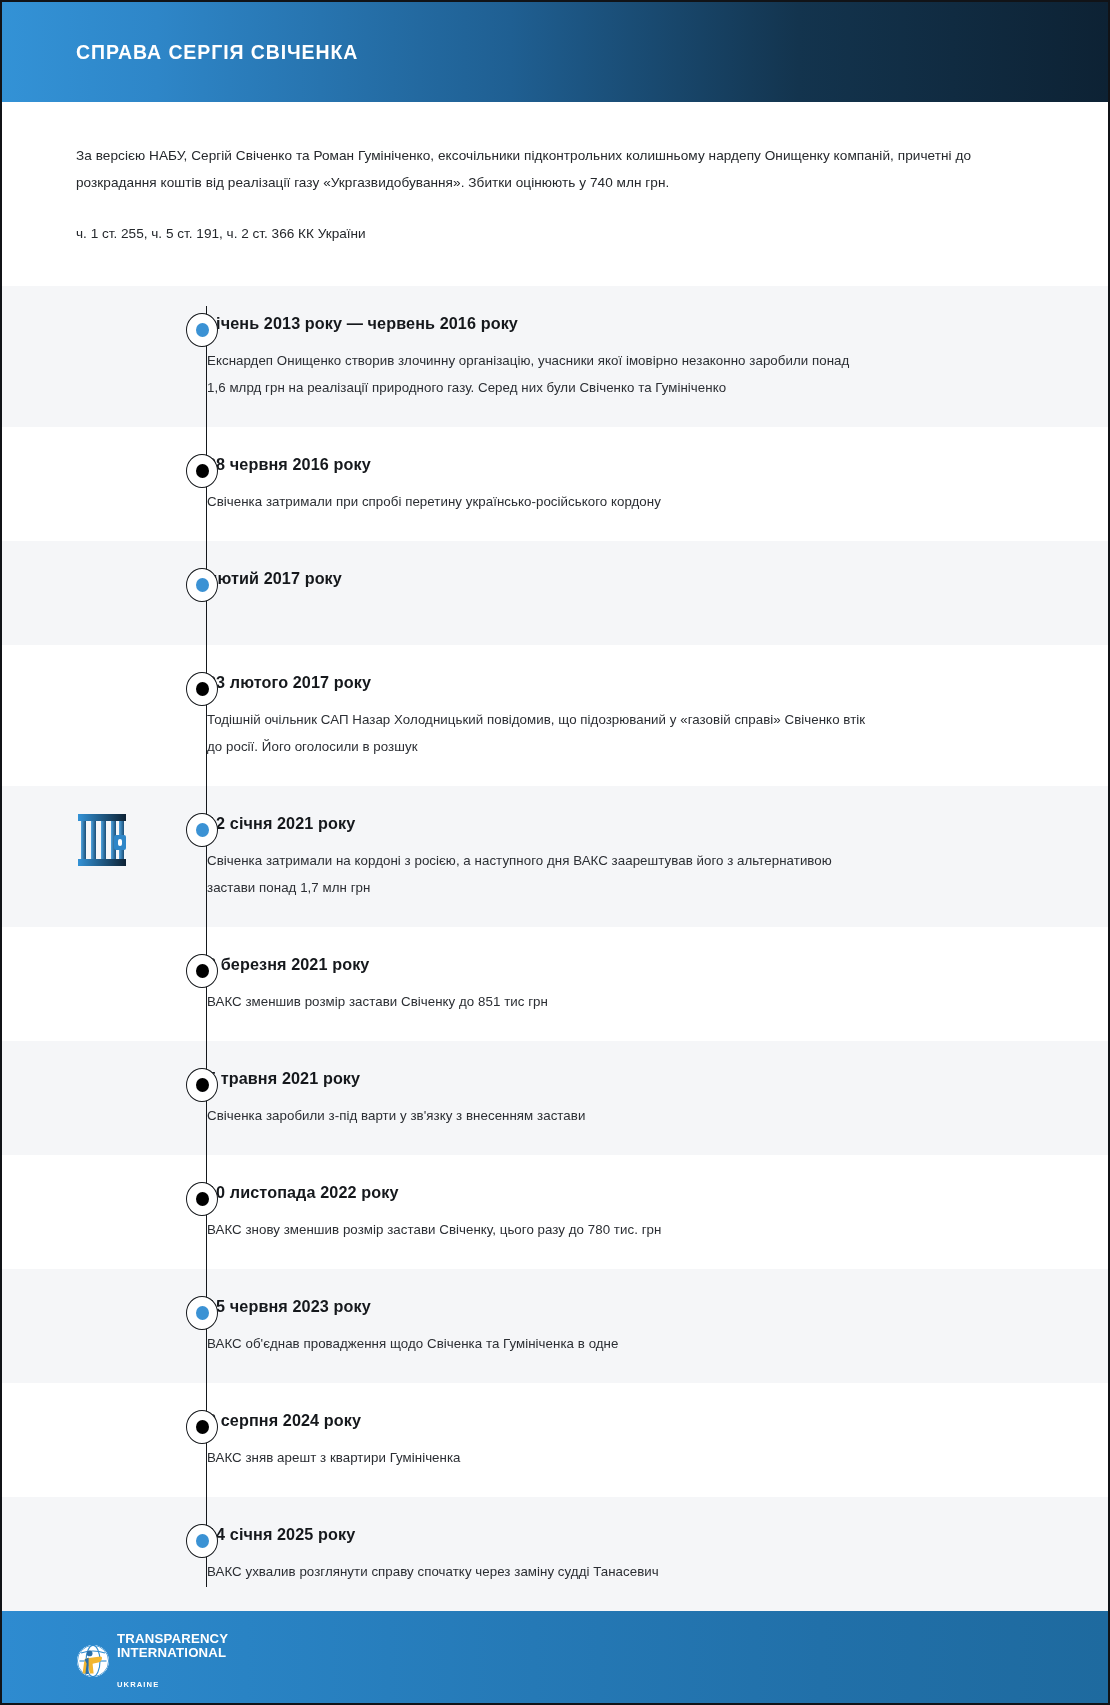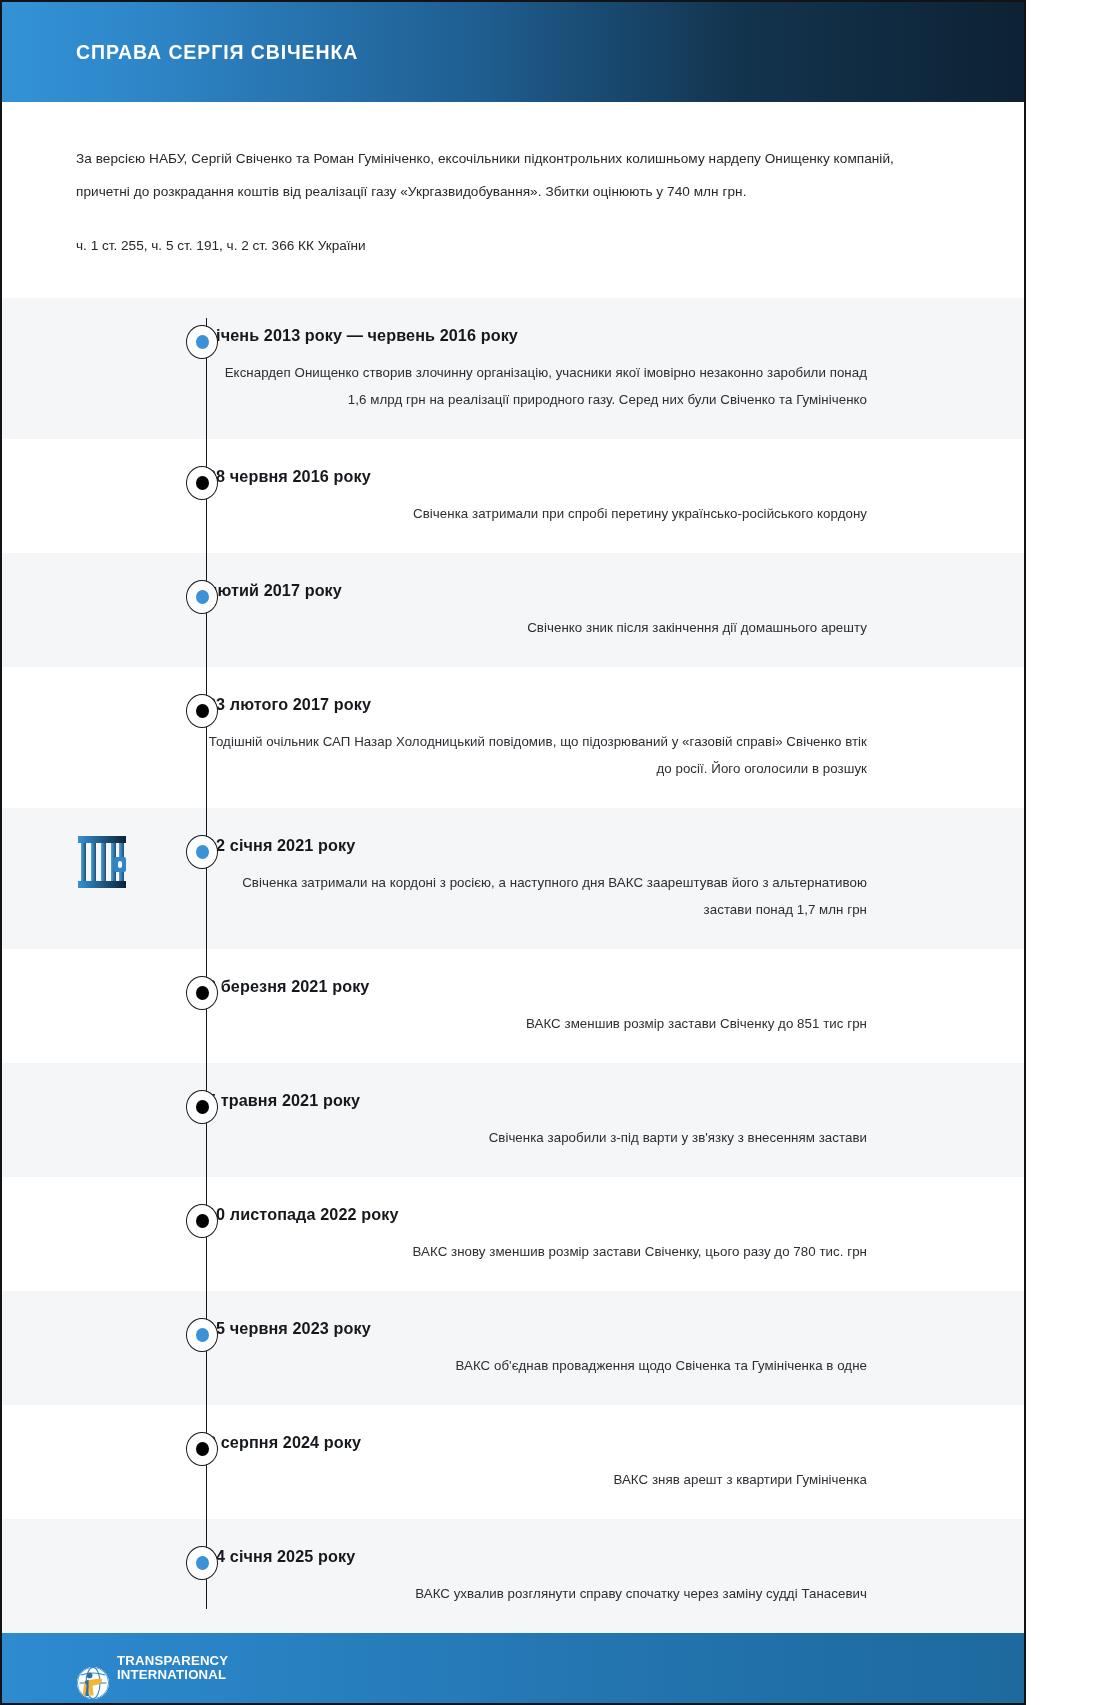--- a/index.html
+++ b/index.html
@@ -4,21 +4,21 @@
 <style>
   * { box-sizing: border-box; margin: 0; padding: 0; }
   html, body {
     width: 1110px;
     height: 1705px;
     background: #ffffff;
     font-family: "Liberation Sans", sans-serif;
   }
   .page {
     position: relative;
-    width: 1026px;
+    width: 1110px;
     height: 1705px;
     background: #ec4899;
     border: 2px solid #111317;
     overflow: hidden;
   }
 
   
   .header {
     position: relative;
     height: 100px;
@@ -37,21 +37,21 @@
     font-family: "Liberation Sans", sans-serif;
   }
 
   
   .intro {
     background: #ffffff;
     padding: 40px 74px 0 74px;
   }
   .intro-lead {
     font-size: 13.6px;
-    line-height: 33px;
+    line-height: 27px;
     color: #25282c;
     max-width: 980px;
     letter-spacing: 0.05px;
   }
   .intro-articles {
     margin-top: 26px;
     font-size: 13.6px;
     line-height: 24px;
     color: #25282c;
     padding-bottom: 40px;
@@ -130,21 +130,20 @@
     letter-spacing: 0.1px;
     line-height: 22px;
   }
   .tl-desc {
     margin-top: 13px;
     font-size: 13.3px;
     line-height: 27px;
     color: #2b2e33;
     max-width: 660px;
     letter-spacing: 0.05px;
-    text-align: right;
   }
 
   
   .footer {
     height: 100px;
     width: 100%;
     background: linear-gradient(90deg, #2E8BD0 0%, #2983C4 22%, #2579B6 48%, #2170A9 74%, #1E6A9F 100%);
     display: flex;
     align-items: center;
   }
@@ -212,21 +211,20 @@
           </div>
         </div>
         <div class="tl-row alt">
           <div class="tl-gutter">
             <span class="tl-marker">
               <span class="tl-dot"></span>
             </span>
           </div>
           <div class="tl-body">
             <div class="tl-date">лютий 2017 року</div>
-            <div class="tl-desc">Свіченко зник після закінчення дії домашнього арешту</div>
           </div>
         </div>
         <div class="tl-row plain">
           <div class="tl-gutter">
             <span class="tl-marker">
               <span class="tl-dot dark"></span>
             </span>
           </div>
           <div class="tl-body">
             <div class="tl-date">23 лютого 2017 року</div>

